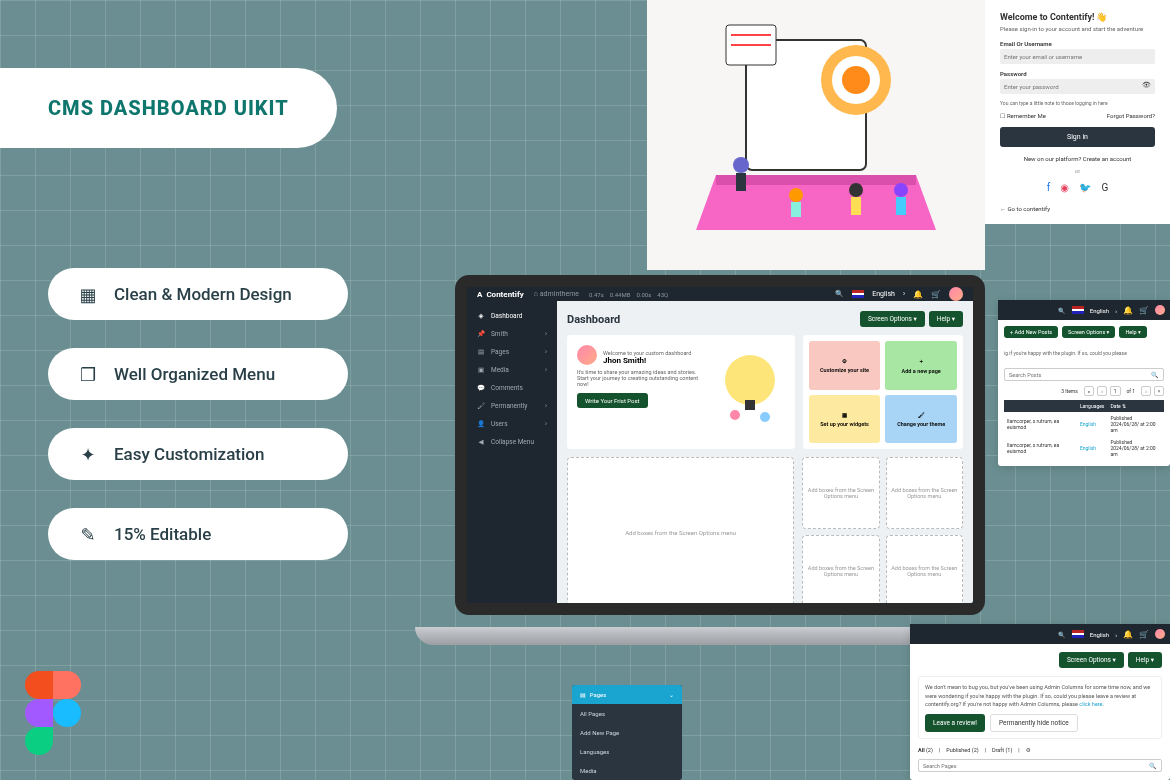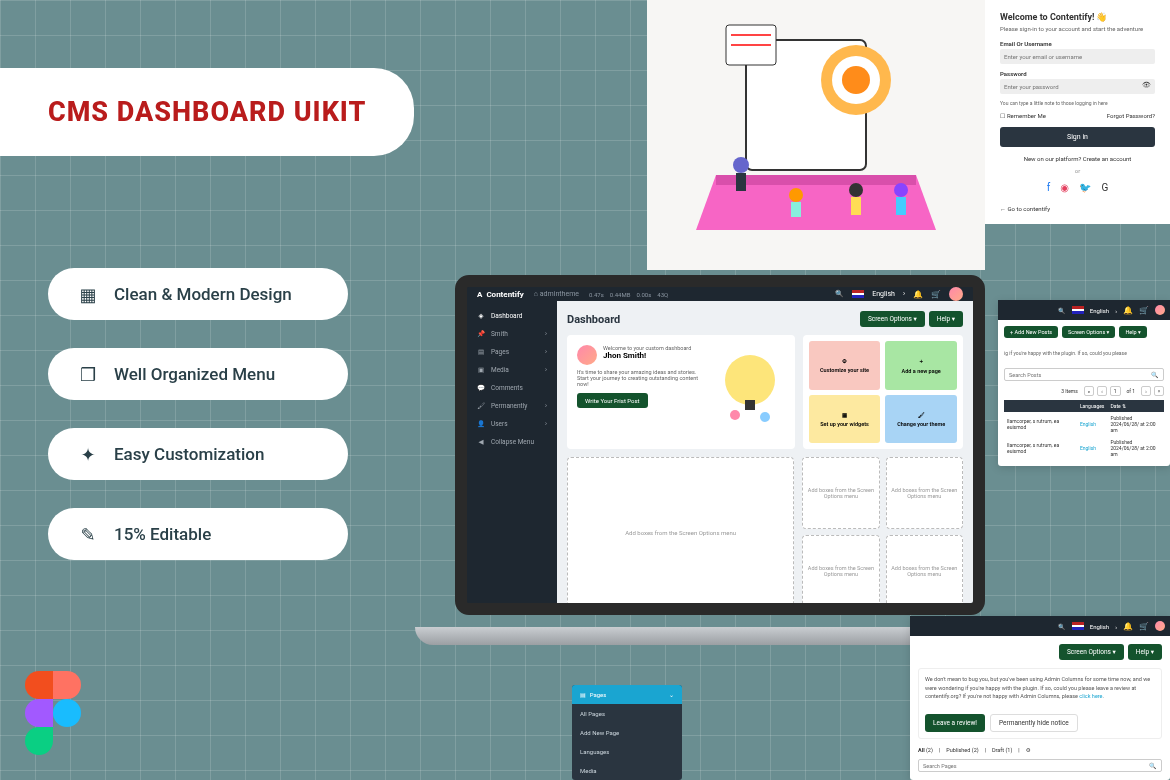--- a/index.html
+++ b/index.html
@@ -1,19 +1,19 @@
 <!DOCTYPE html>
 <html><head>
 <meta charset="utf-8">
 <style>
 *{margin:0;padding:0;box-sizing:border-box;font-family:-apple-system,BlinkMacSystemFont,'Segoe UI',Roboto,sans-serif}
 body{width:1170px;height:780px;background:#6a8e91;position:relative;overflow:hidden}
 .grid-bg{position:absolute;inset:0;background-image:linear-gradient(rgba(255,255,255,0.15) 1px,transparent 1px),linear-gradient(90deg,rgba(255,255,255,0.15) 1px,transparent 1px);background-size:35px 35px}
 .title-card{position:absolute;top:68px;left:0;background:#fff;padding:28px 48px 28px 48px;border-radius:0 40px 40px 0}
-.title1{font-size:27px;font-weight:800;color:#b91c1c;letter-spacing:1px}
+.title1{font-size:20px;font-weight:800;color:#0f766e;letter-spacing:1px}
 .title2{font-size:20px;font-weight:600;color:#1aa5d1;letter-spacing:1px;margin-top:6px}
 .pill{position:absolute;left:48px;background:#fff;border-radius:28px;padding:14px 28px;display:flex;align-items:center;gap:14px;font-size:17px;font-weight:500;color:#2a4048;min-width:300px}
 .pill .ic{width:24px;height:24px;display:flex;align-items:center;justify-content:center;font-size:18px}
 .p1{top:268px}.p2{top:348px}.p3{top:428px}.p4{top:508px}
 .figma{position:absolute;bottom:25px;left:25px;width:56px;height:84px}
 .figma svg{width:56px;height:84px}
 .illus{position:absolute;top:0;right:185px;width:338px;height:270px;background:#f7f6f4}
 .login-card{position:absolute;top:0;right:0;width:185px;background:#fff;padding:12px 15px;font-size:7px;color:#333}
 .login-card h3{font-size:9px;font-weight:700;margin-bottom:3px}
 .login-card .sub{font-size:6px;color:#666;margin-bottom:8px}
@@ -67,21 +67,21 @@
 .panel-top .search input{flex:1;border:none;font-size:5.5px;outline:none}
 .panel-top .pager{display:flex;justify-content:flex-end;gap:3px;margin-top:5px;font-size:5px;align-items:center}
 .panel-top .pager span{border:1px solid #ccc;padding:1px 3px;border-radius:2px}
 .panel-top table{width:100%;font-size:5px;margin-top:4px;border-collapse:collapse}
 .panel-top td{padding:3px}
 .panel-bot{bottom:0;right:0;width:260px;padding:8px}
 .panel-bot .bar{background:#1e2730;margin:-8px -8px 8px -8px;padding:5px;display:flex;justify-content:flex-end;gap:6px;align-items:center;color:#fff;font-size:6px}
 .panel-bot .actbtns{display:flex;justify-content:flex-end;gap:4px;margin-bottom:8px}
 .panel-bot .msg{font-size:5.5px;color:#555;line-height:1.5;padding:6px;border:1px solid #eee;border-radius:3px}
 .panel-bot .msg .link{color:#1aa5d1;cursor:pointer}
-.panel-bot .msgbtns{display:flex;gap:5px;margin-top:14px}
+.panel-bot .msgbtns{display:flex;gap:5px;margin-top:6px}
 .panel-bot .filters{margin-top:8px;font-size:5.5px;display:flex;gap:6px}
 .panel-bot .search{display:flex;gap:4px;border:1px solid #ccc;border-radius:2px;padding:2px 4px;margin-top:6px}
 .panel-bot .search input{flex:1;border:none;font-size:5.5px;outline:none}
 .dropdown{position:absolute;bottom:0;left:572px;width:110px;background:#2a3540;border-radius:3px;overflow:hidden;font-size:6px}
 .dropdown .hd{background:#1aa5d1;padding:6px 8px;color:#fff;display:flex;align-items:center;gap:4px}
 .dropdown .it{padding:6px 8px;color:#cbd5dc}
 .avatar{width:14px;height:14px;border-radius:50%;background:linear-gradient(135deg,#f8a,#fa8)}
 .flag{width:12px;height:8px;background:linear-gradient(#b22 33%,#fff 33% 66%,#22b 66%);display:inline-block}
 .bell{width:10px;height:10px;display:inline-flex;align-items:center;justify-content:center;font-size:8px}
 .target-ill{position:absolute;inset:0;display:flex;align-items:center;justify-content:center}
@@ -238,21 +238,21 @@
         <div class="hdr">
           <h1>Dashboard</h1>
           <div style="display:flex;gap:4px">
             <button class="btn btn-blue"><span>Screen Options</span> ▾</button>
             <button class="btn btn-blue"><span>Help</span> ▾</button>
           </div>
         </div>
         <div class="cards">
           <div class="welcome">
             <div class="txt">
-              <div style="display:flex;gap:6px;align-items:flex-start;margin-bottom:4px">
+              <div style="display:flex;gap:6px;align-items:flex-end;margin-bottom:4px">
                 <span class="avatar" style="width:20px;height:20px"></span>
                 <div>
                   <div class="sub" style="margin:0">Welcome to your custom dashboard</div>
                   <div class="name">Jhon Smith!</div>
                 </div>
               </div>
               <div class="desc">It's time to share your amazing ideas and stories. Start your journey to creating outstanding content now!</div>
               <button class="btn btn-blue">Write Your Frist Post</button>
             </div>
             <div style="width:70px">

